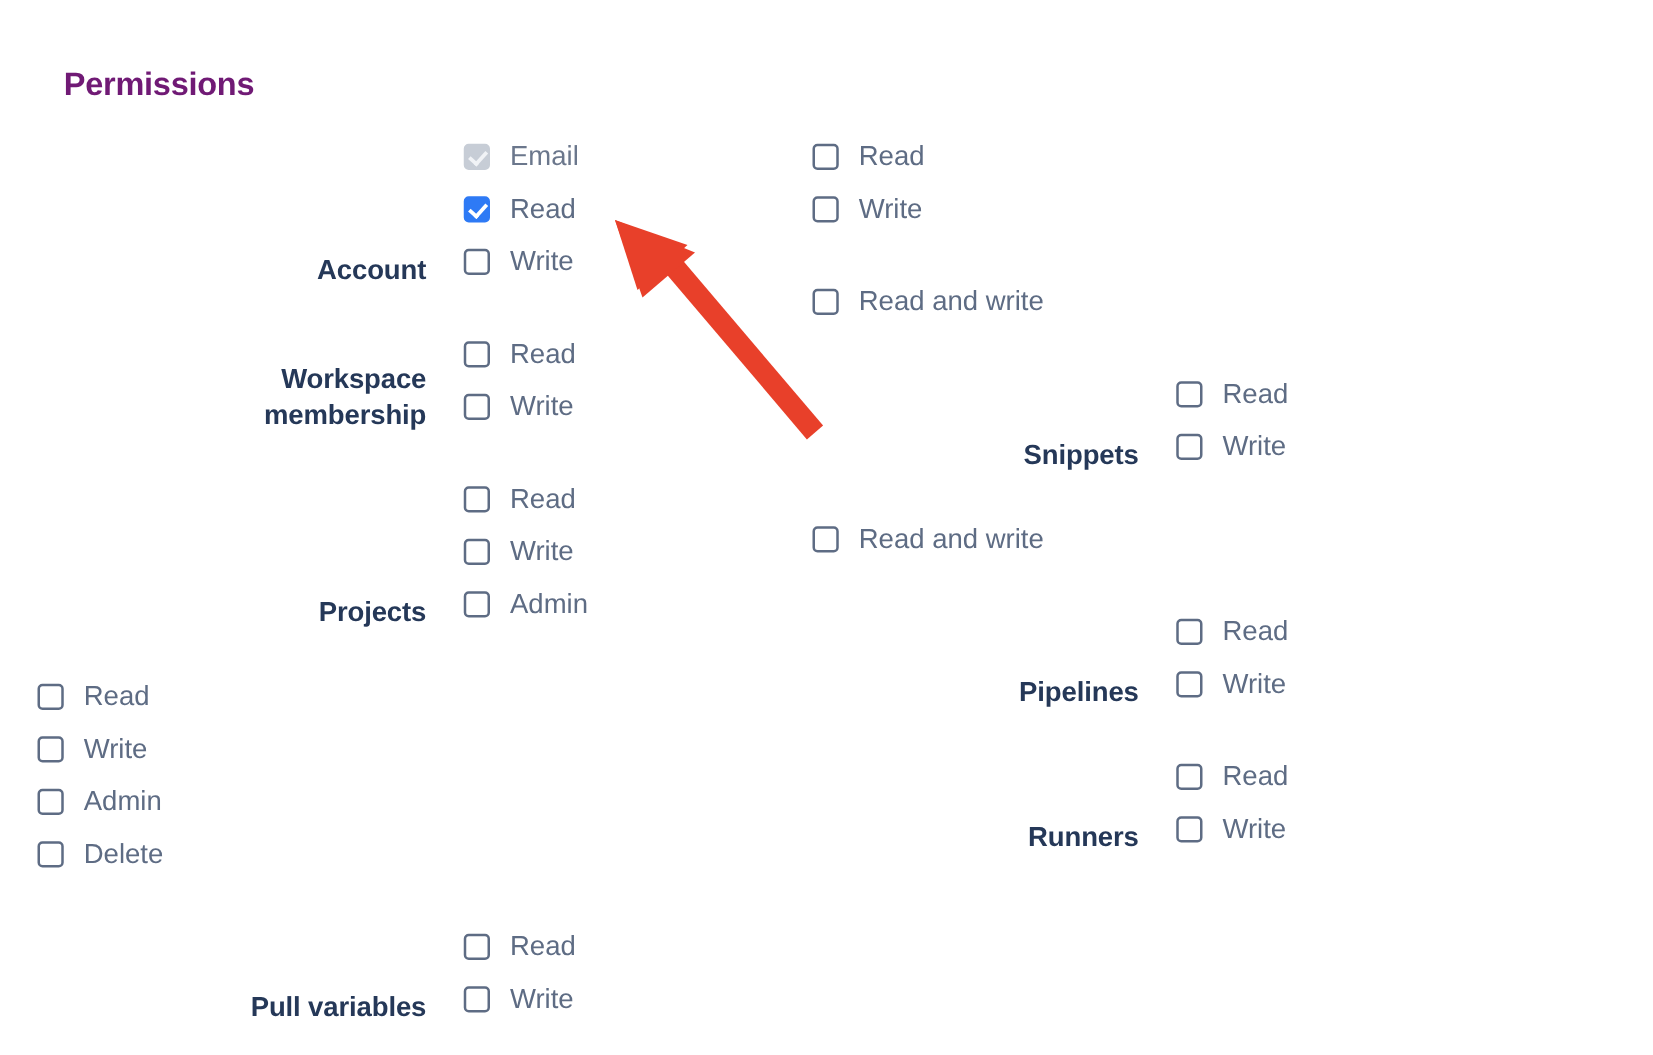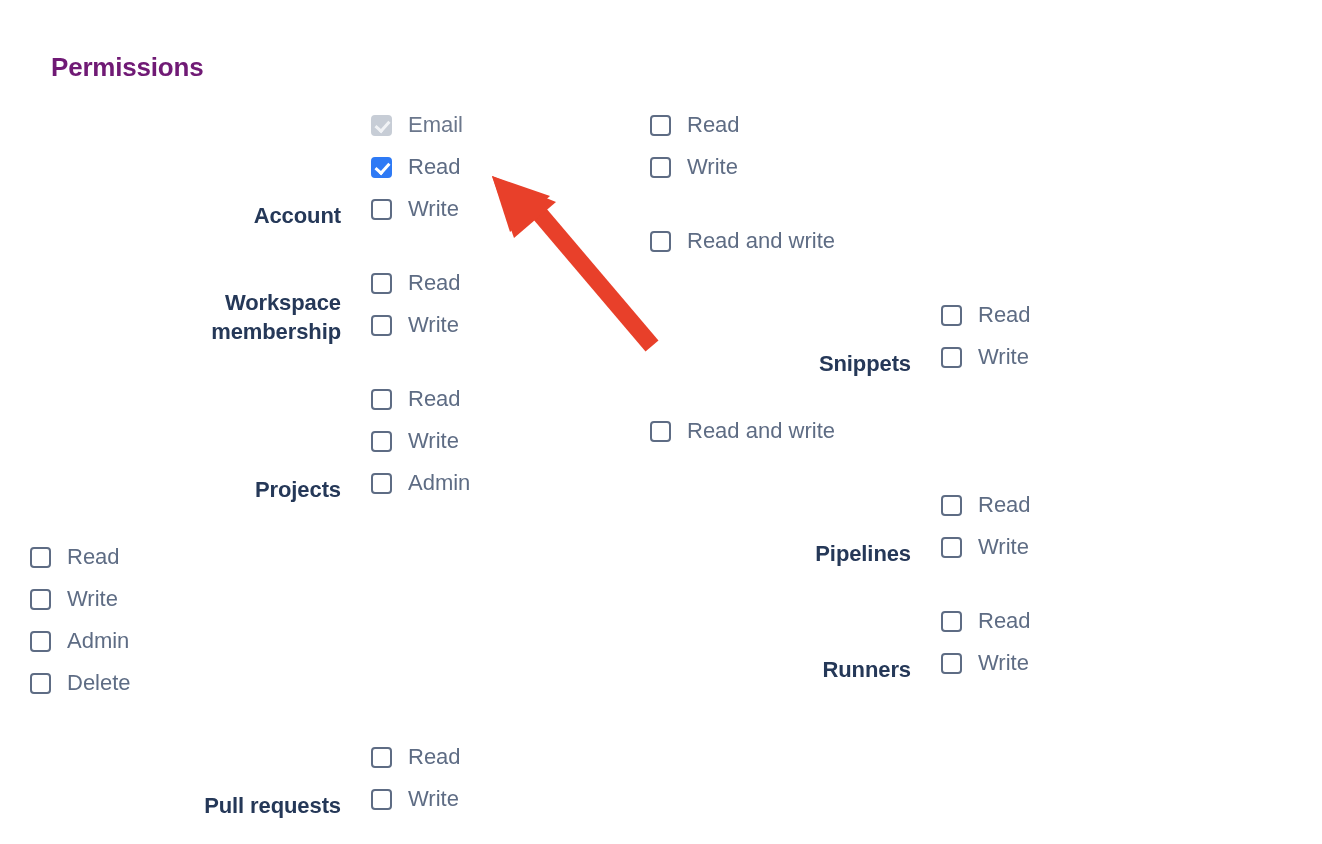--- a/index.html
+++ b/index.html
@@ -199,21 +199,21 @@
             <span class="checkbox"></span>
             <span class="option-label">Admin</span>
           </label>
           <label class="option">
             <span class="checkbox"></span>
             <span class="option-label">Delete</span>
           </label>
         </div>
       </div>
       <div class="group">
-        <div class="group-label">Pull requests</div>
+        <div class="group-label">Pull variables</div>
         <div class="options">
           <label class="option">
             <span class="checkbox"></span>
             <span class="option-label">Read</span>
           </label>
           <label class="option">
             <span class="checkbox"></span>
             <span class="option-label">Write</span>
           </label>
         </div>

